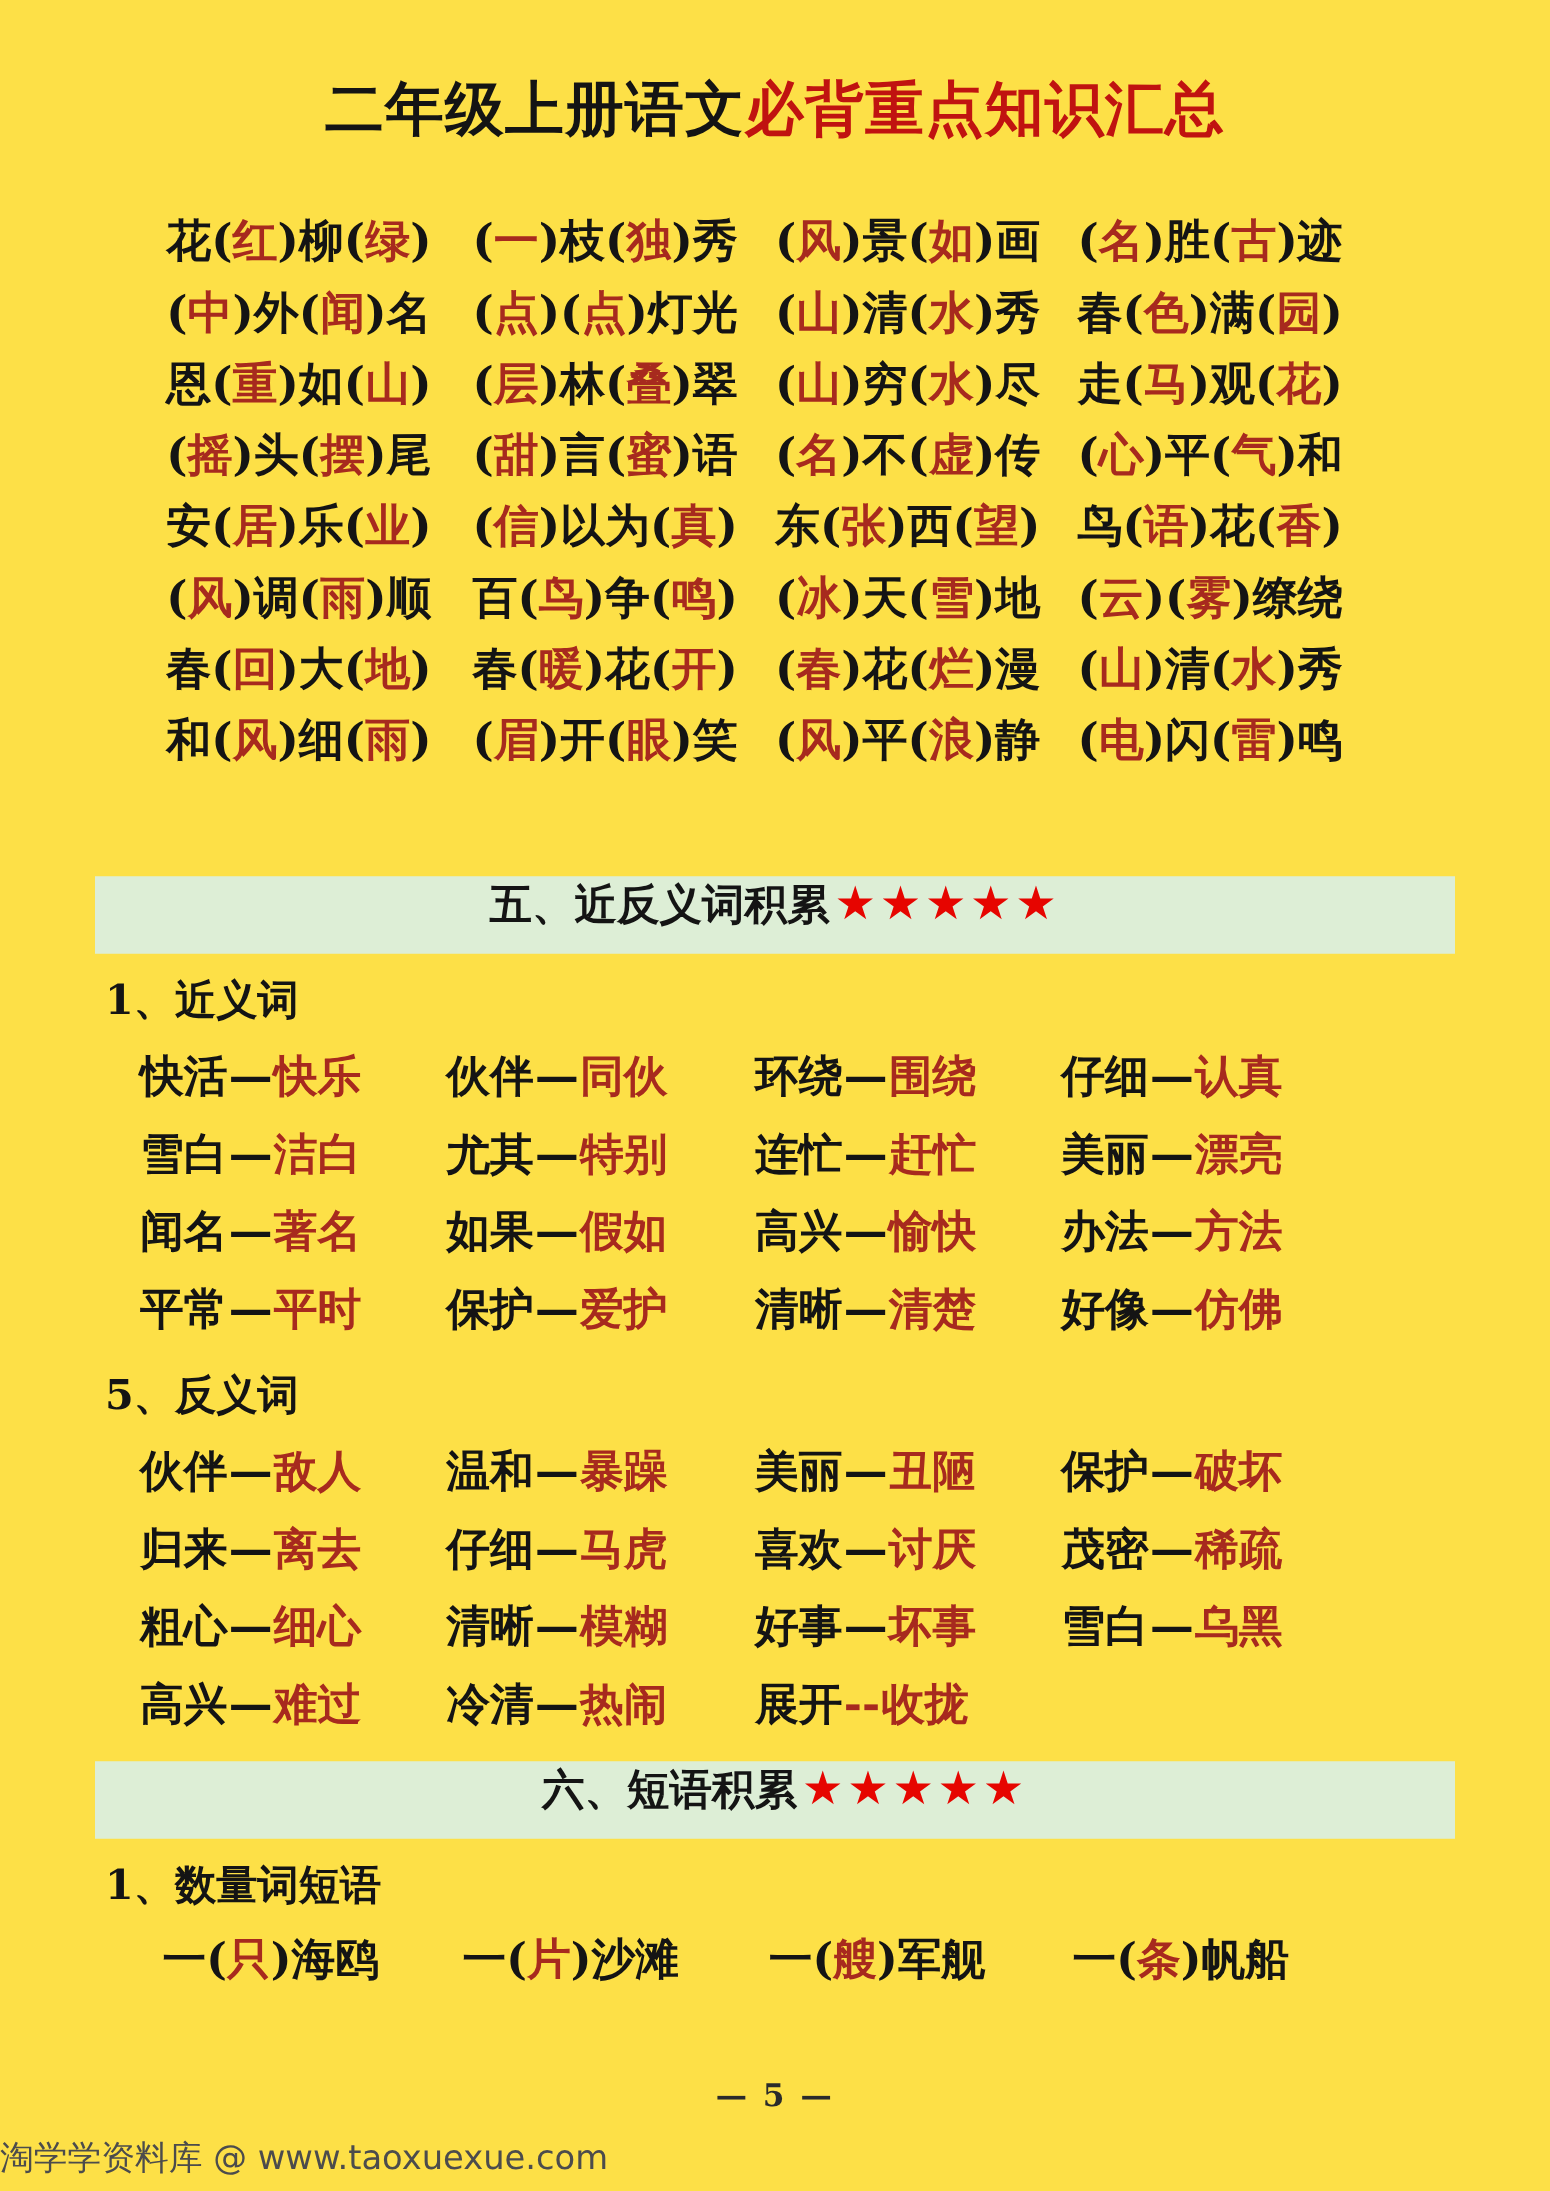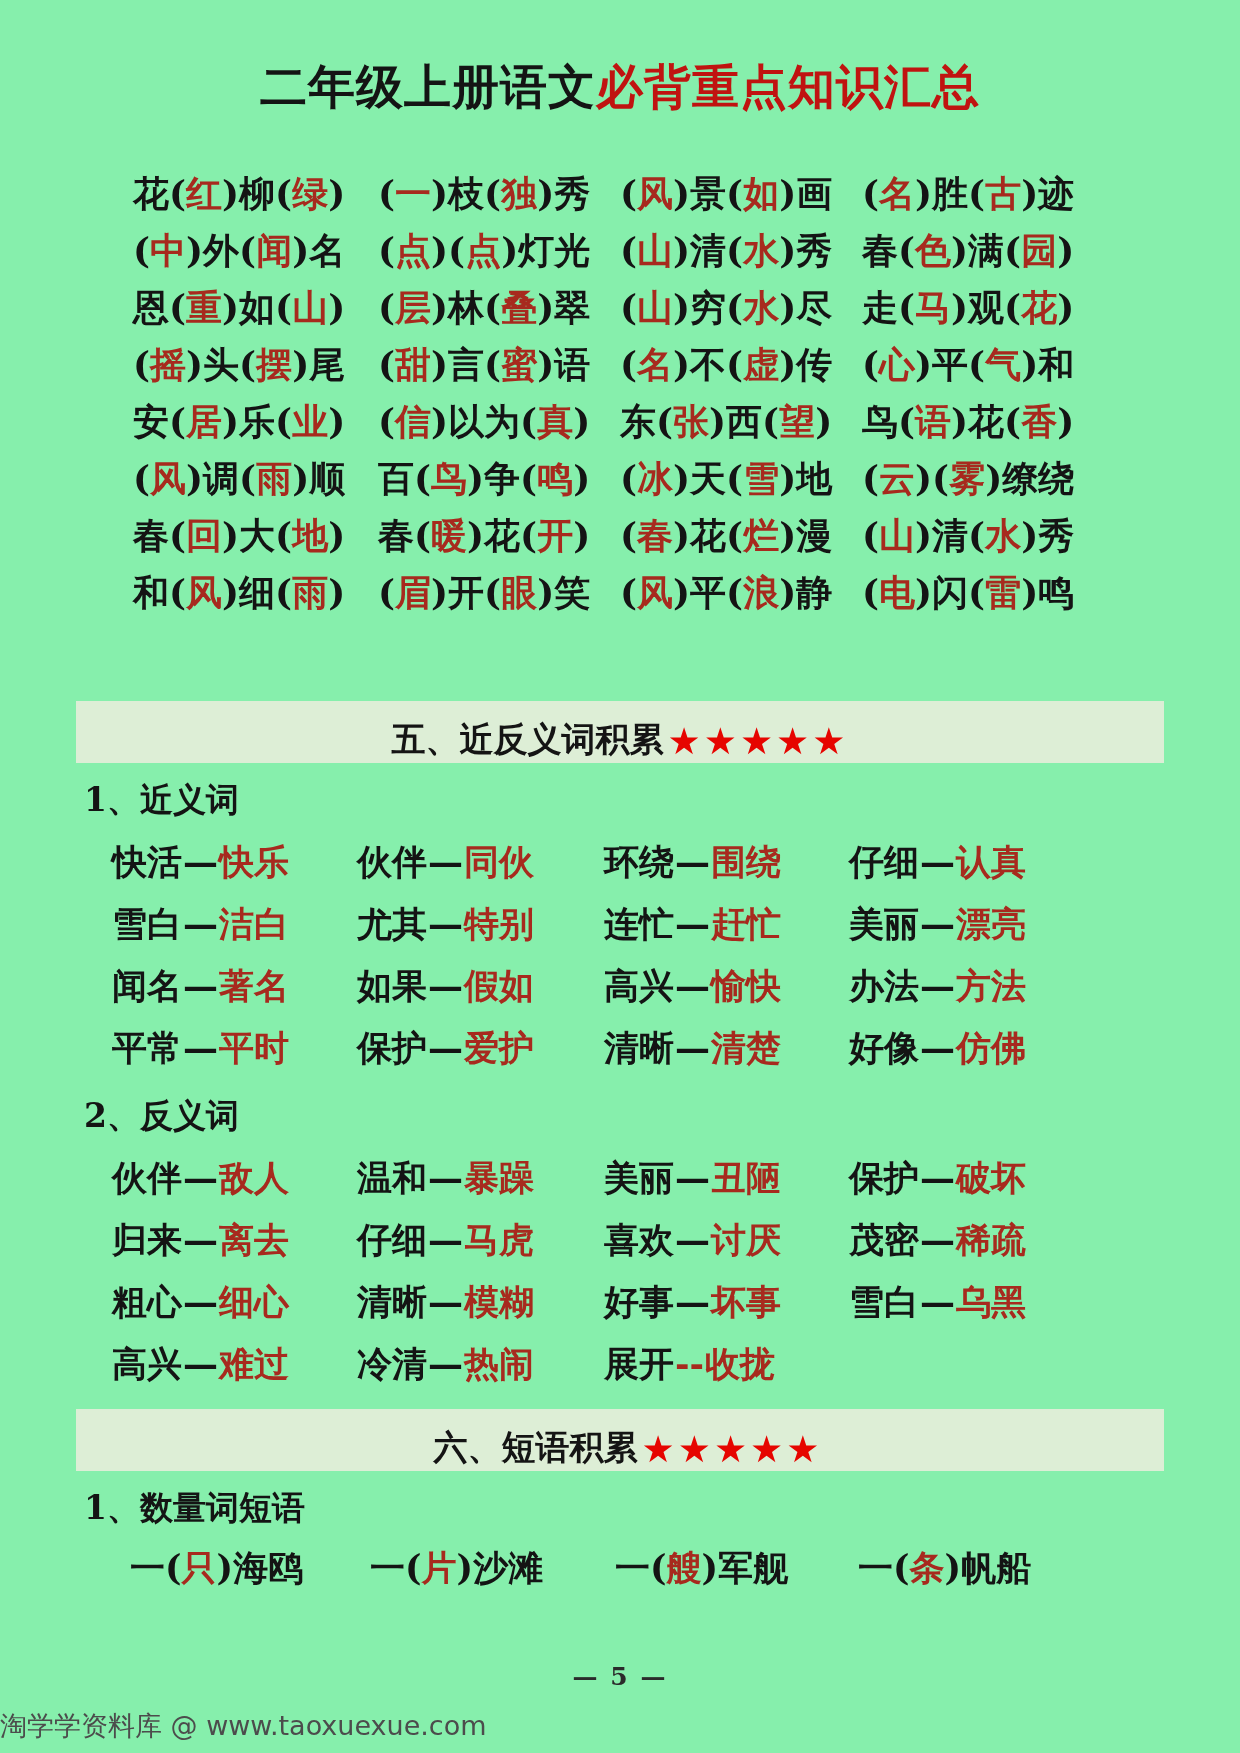--- a/index.html
+++ b/index.html
@@ -1,20 +1,20 @@
 <!DOCTYPE html>
 <html><head>
 <meta charset="utf-8">
 <style>
   html,body { margin:0; padding:0; background:#e8e8e8; }
   .page {
     position:relative;
     width:1240px; height:1753px;
     margin:0 auto;
-    background:#86efac;
+    background:#fde047;
     font-family:"DejaVu Serif","Liberation Serif",serif;
     color:#141414;
     overflow:hidden;
   }
   .title {
     padding-top:56px;
     text-align:center;
     font-size:47px;
     font-weight:bold;
     letter-spacing:1px;
@@ -36,21 +36,21 @@
   }
   .pr { color:#141414; font-weight:600; }
   .red { color:var(--char-red,#a72a1e); }
   .blk { color:#141414; }
 
   
   .banner {
     margin:80px 76px 0 76px;
     height:62px;
     background:var(--banner-bg,#ddeed6);
-    display:flex; align-items:flex-end; justify-content:center;
+    display:flex; align-items:flex-start; justify-content:center;
     font-size:34px; font-weight:700;
     white-space:nowrap;
   }
   .banner .stars {
     color:var(--star-red,#e60500);
     font-size:37px;
     letter-spacing:3px;
     margin-left:4px;
     font-family:"DejaVu Sans","Liberation Sans",sans-serif;
   }
@@ -154,21 +154,21 @@
       <div class="cell"><span class="blk">闻名</span><span class="sep">—</span><span class="w-red">著名</span></div>
       <div class="cell"><span class="blk">如果</span><span class="sep">—</span><span class="w-red">假如</span></div>
       <div class="cell"><span class="blk">高兴</span><span class="sep">—</span><span class="w-red">愉快</span></div>
       <div class="cell"><span class="blk">办法</span><span class="sep">—</span><span class="w-red">方法</span></div>
       <div class="cell"><span class="blk">平常</span><span class="sep">—</span><span class="w-red">平时</span></div>
       <div class="cell"><span class="blk">保护</span><span class="sep">—</span><span class="w-red">爱护</span></div>
       <div class="cell"><span class="blk">清晰</span><span class="sep">—</span><span class="w-red">清楚</span></div>
       <div class="cell"><span class="blk">好像</span><span class="sep">—</span><span class="w-red">仿佛</span></div>
     </div>
 
-  <div class="sub-heading">2、反义词</div>
+  <div class="sub-heading">5、反义词</div>
   <div class="pair-grid" id="antonyms-grid">
       <div class="cell"><span class="blk">伙伴</span><span class="sep">—</span><span class="w-red">敌人</span></div>
       <div class="cell"><span class="blk">温和</span><span class="sep">—</span><span class="w-red">暴躁</span></div>
       <div class="cell"><span class="blk">美丽</span><span class="sep">—</span><span class="w-red">丑陋</span></div>
       <div class="cell"><span class="blk">保护</span><span class="sep">—</span><span class="w-red">破坏</span></div>
       <div class="cell"><span class="blk">归来</span><span class="sep">—</span><span class="w-red">离去</span></div>
       <div class="cell"><span class="blk">仔细</span><span class="sep">—</span><span class="w-red">马虎</span></div>
       <div class="cell"><span class="blk">喜欢</span><span class="sep">—</span><span class="w-red">讨厌</span></div>
       <div class="cell"><span class="blk">茂密</span><span class="sep">—</span><span class="w-red">稀疏</span></div>
       <div class="cell"><span class="blk">粗心</span><span class="sep">—</span><span class="w-red">细心</span></div>

